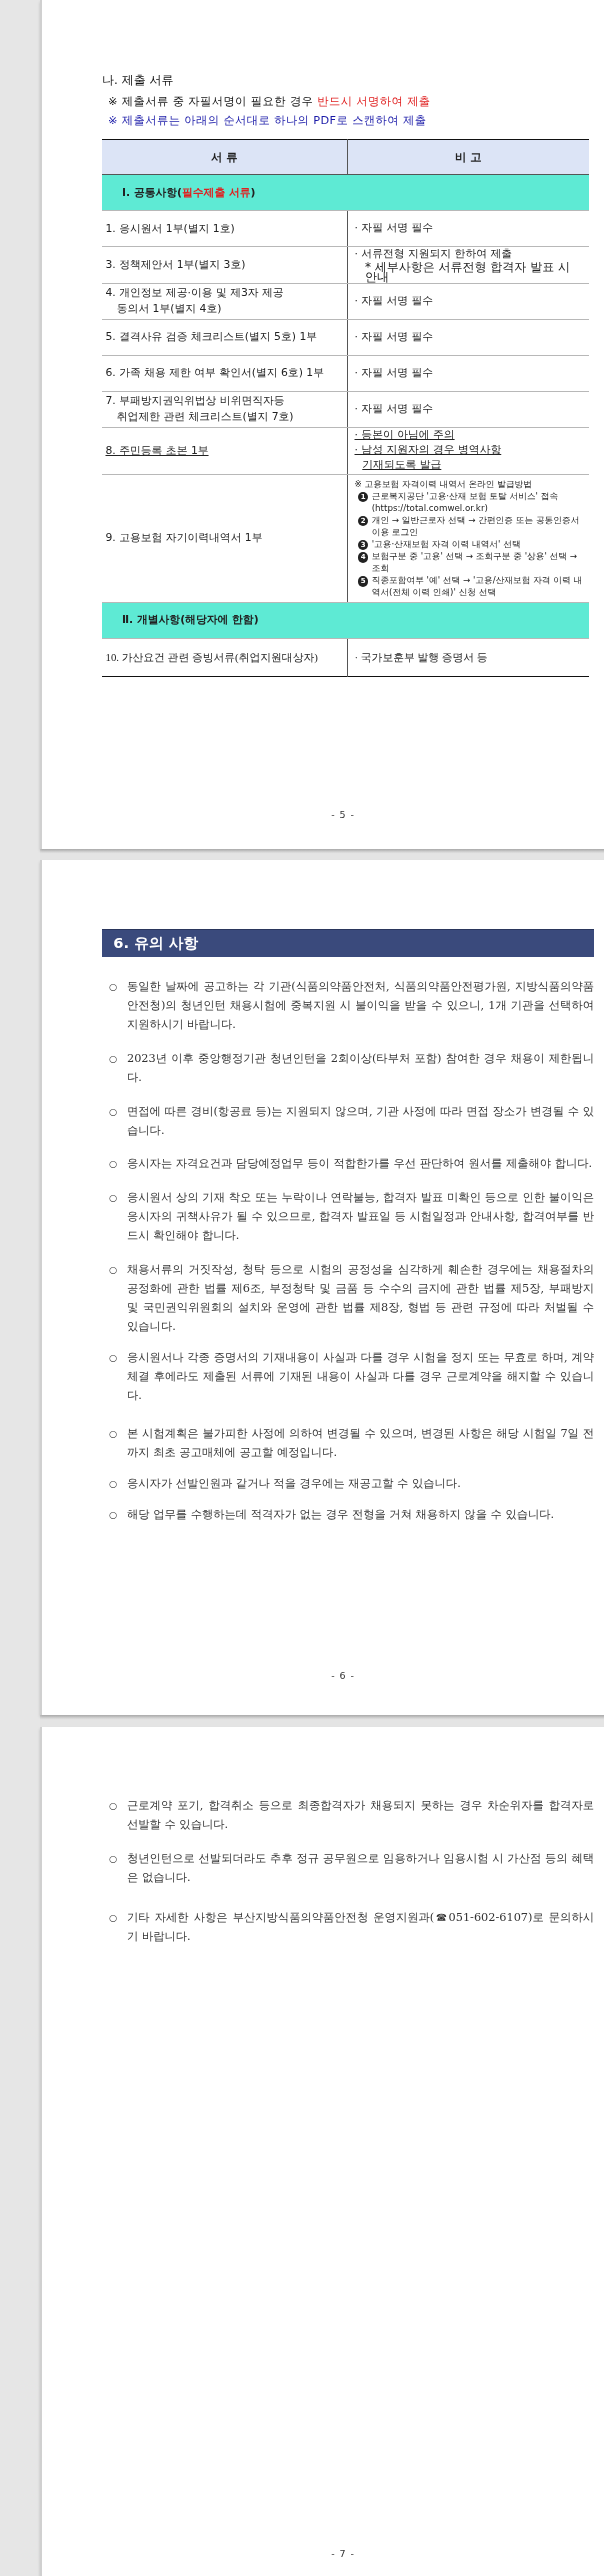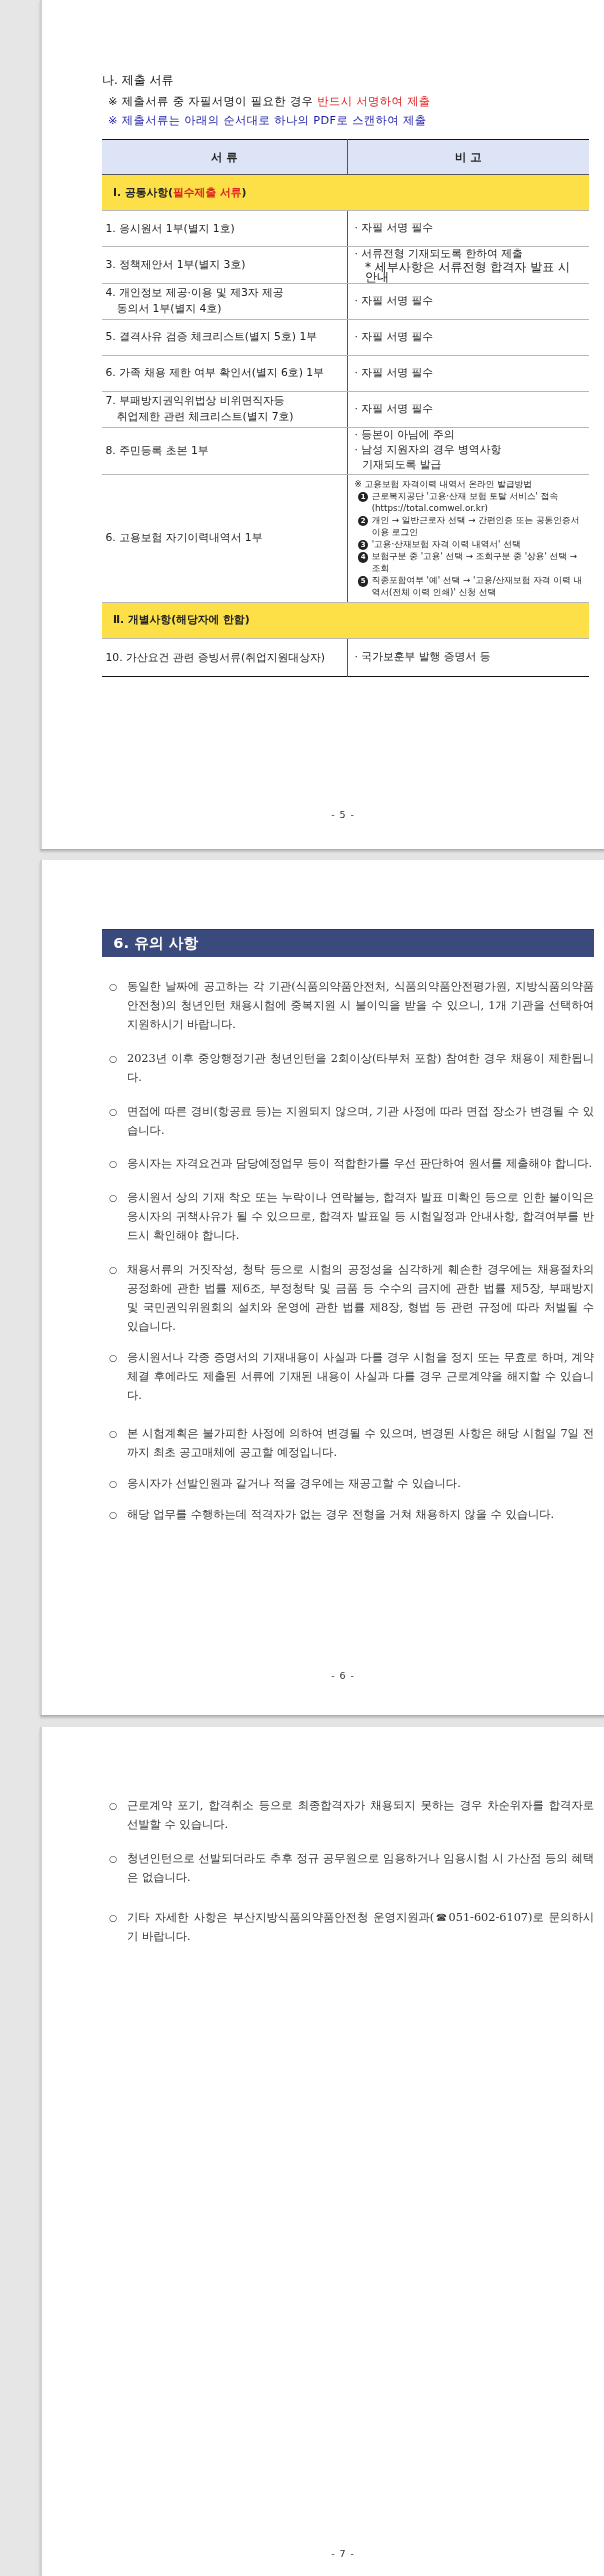--- a/index.html
+++ b/index.html
@@ -31,28 +31,28 @@
   }
   table.docs td, table.docs th { border-bottom: 0.9px solid #b8b8b8; vertical-align: middle; }
   table.docs th {
     background: #dce4f6; height: 35px; font-weight: bold; font-size: 11.3px;
     border-bottom: 1.7px solid #555;
   }
   table.docs th + th, table.docs td.c2 { border-left: 0.9px solid #555; }
   table.docs td.c1 { width: 245px; padding: 0 3.5px; line-height: 15.6px; }
   table.docs td.c2 { padding: 0 5.2px 0 7px; line-height: 14.7px; }
   table.docs tr.section td {
-    background: #fde047; height: 36px; font-weight: bold; padding-left: 11px; font-size: 10.8px;
+    background: #5eead4; height: 36px; font-weight: bold; padding-left: 20px; font-size: 10.8px;
   }
   .r1 td { height: 36px; }
   .r3 td { height: 35px; }
   .r4 td { height: 36px; }
-  .r8 td { height: 47px; }
+  .r8 td { height: 47px; text-decoration: underline; }
   .r9 td { height: 121px; }
-  .r10 td { height: 38px; }
+  .r10 td { height: 38px; font-family: Liberation Serif, serif; }
   .sub-note { font-size: 12px; display: block; padding-left: 10.4px; line-height: 10.4px; }
   .indent { padding-left: 11.3px; display: block; }
   .howto { font-size: 8.7px; line-height: 12px; padding: 3.5px 0; }
   .howto .step { display: flex; }
   .howto .step .num { width: 12px; flex: none; padding-left: 3.5px; margin-right: 5.2px; font-weight: bold; }
   .howto .step .num span { display: inline-block; width: 10.4px; height: 10.4px; border-radius: 50%; background: #222; color: #fff; font-size: 7px; text-align: center; line-height: 10.4px; }
 
   
   .sec-title {
     position: absolute; left: 60px; top: 69px; width: 492px; height: 28px;
@@ -83,21 +83,21 @@
       <tr class="section">
         <td colspan="2"><span>Ⅰ. 공통사항(</span><span class="red">필수제출 서류</span><span>)</span></td>
       </tr>
       <tr class="r1">
         <td class="c1">1. 응시원서 1부(별지 1호)</td>
         <td class="c2">· 자필 서명 필수</td>
       </tr>
       <tr class="r3">
         <td class="c1">3. 정책제안서 1부(별지 3호)</td>
         <td class="c2">
-          <span>· 서류전형 기재되도록 한하여 제출</span>
+          <span>· 서류전형 지원되지 한하여 제출</span>
           <span class="sub-note">* 세부사항은 서류전형 합격자 발표 시 안내</span>
         </td>
       </tr>
       <tr class="r4">
         <td class="c1">
           <span>4. 개인정보 제공·이용 및 제3자 제공</span>
           <span class="indent">동의서 1부(별지 4호)</span>
         </td>
         <td class="c2">· 자필 서명 필수</td>
       </tr>
@@ -118,21 +118,21 @@
       </tr>
       <tr class="r8">
         <td class="c1">8. 주민등록 초본 1부</td>
         <td class="c2">
           <span style="display:block">· 등본이 아님에 주의</span>
           <span style="display:block">· 남성 지원자의 경우 병역사항</span>
           <span class="indent" style="padding-left:7.8px">기재되도록 발급</span>
         </td>
       </tr>
       <tr class="r9">
-        <td class="c1">6. 고용보험 자기이력내역서 1부</td>
+        <td class="c1">9. 고용보험 자기이력내역서 1부</td>
         <td class="c2">
           <div class="howto">
             <div>※ 고용보험 자격이력 내역서 온라인 발급방법</div>
             <div class="step">
                   <span class="num"><span>1</span></span>
                   <span>근로복지공단 '고용·산재 보험 토탈 서비스' 접속 (https://total.comwel.or.kr)</span>
                 </div>
             <div class="step">
                   <span class="num"><span>2</span></span>
                   <span>개인 → 일반근로자 선택 → 간편인증 또는 공동인증서 이용 로그인</span>

